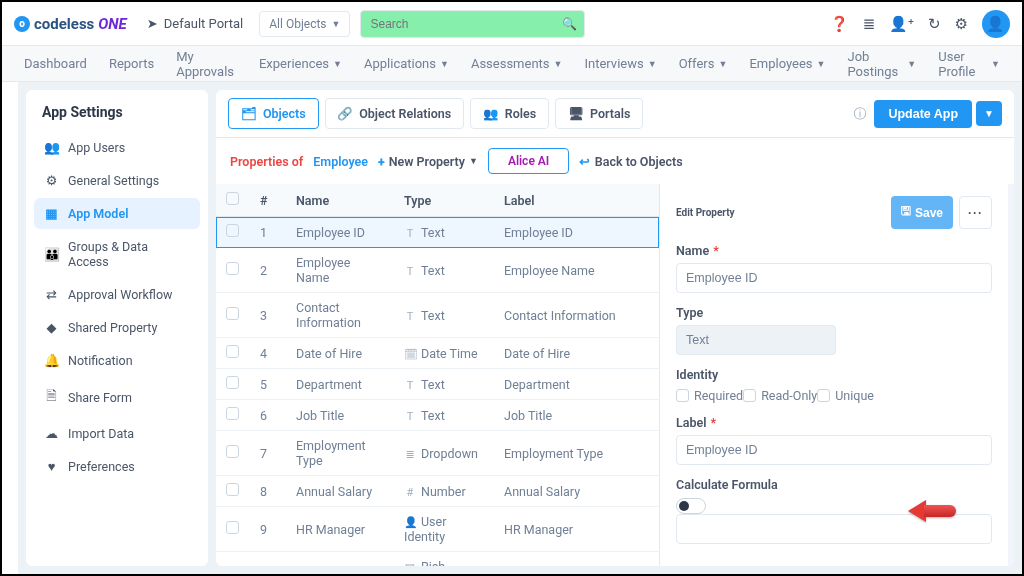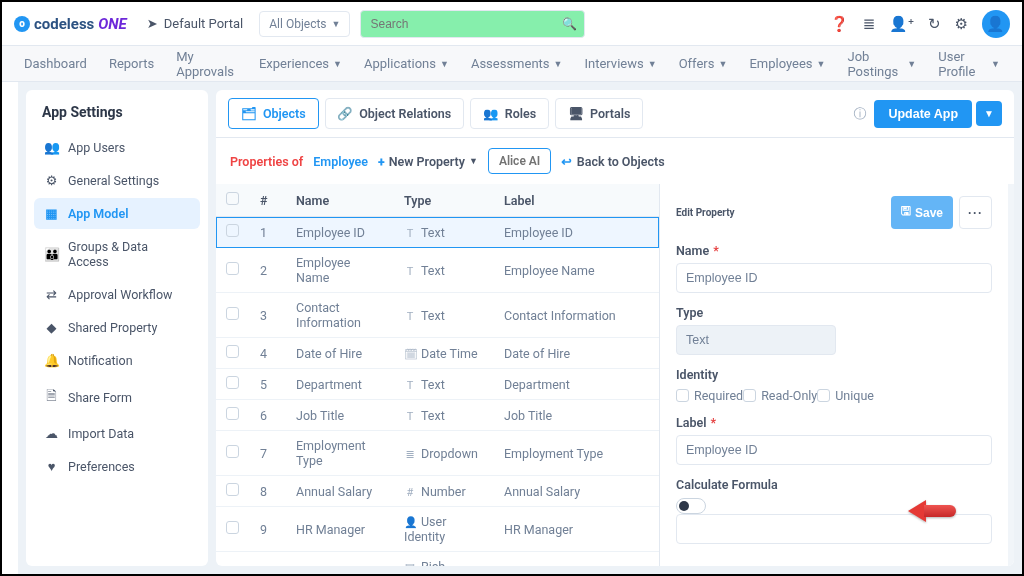--- a/index.html
+++ b/index.html
@@ -32,21 +32,21 @@
 .tab { display: flex; align-items: center; gap: 6px; padding: 7px 12px; border: 1px solid #e2e8f0; border-radius: 4px; margin-right: 6px; font-size: 12.5px; font-weight: 600; color: #4a5568; cursor: pointer; }
 .tab.active { border-color: #2196f3; color: #2196f3; }
 .tabs-right { margin-left: auto; display: flex; align-items: center; gap: 8px; }
 .info-ico { color: #a0aec0; font-size: 13px; }
 .btn-update { background: #2196f3; color: #fff; padding: 7px 14px; border-radius: 4px; font-size: 12.5px; font-weight: 600; border: none; cursor: pointer; }
 .btn-update-dd { background: #2196f3; color: #fff; padding: 7px 8px; border-radius: 4px; border: none; cursor: pointer; font-size: 10px; margin-left: -4px; }
 .props-row { display: flex; align-items: center; gap: 10px; padding: 10px 14px; font-size: 12.5px; }
 .props-row .of { color: #ef4444; font-weight: 600; }
 .props-row .entity { color: #2196f3; font-weight: 600; }
 .newprop { display: flex; align-items: center; gap: 4px; color: #4a5568; font-size: 12.5px; font-weight: 600; cursor: pointer; }
-.alice { padding: 5px 10px; border: 1px solid #2196f3; color: #737373; border-radius: 4px; font-size: 12px; font-weight: 600; cursor: pointer; }
+.alice { padding: 5px 19px; border: 1px solid #2196f3; color: #a21caf; border-radius: 4px; font-size: 12px; font-weight: 600; cursor: pointer; }
 .back { display: flex; align-items: center; gap: 5px; color: #4a5568; font-size: 12.5px; font-weight: 600; cursor: pointer; }
 .workarea { display: flex; flex: 1; overflow: hidden; }
 .table-wrap { flex: 1; overflow: auto; border-right: 1px solid #e2e8f0; }
 table { width: 100%; border-collapse: collapse; font-size: 12.5px; }
 th { text-align: left; padding: 8px 10px; color: #4a5568; font-weight: 600; border-bottom: 1px solid #e2e8f0; background: #f7fafc; }
 td { padding: 7px 10px; border-bottom: 1px solid #edf2f7; color: #718096; }
 tr.selected td { background: #eef6ff; }
 tr.selected { outline: 1px solid #2196f3; outline-offset: -1px; }
 .chk { width: 13px; height: 13px; border: 1px solid #cbd5e0; border-radius: 3px; display: inline-block; }
 .type-ico { color: #a0aec0; margin-right: 5px; font-size: 11px; display: inline-block; width: 12px; text-align: center; }

